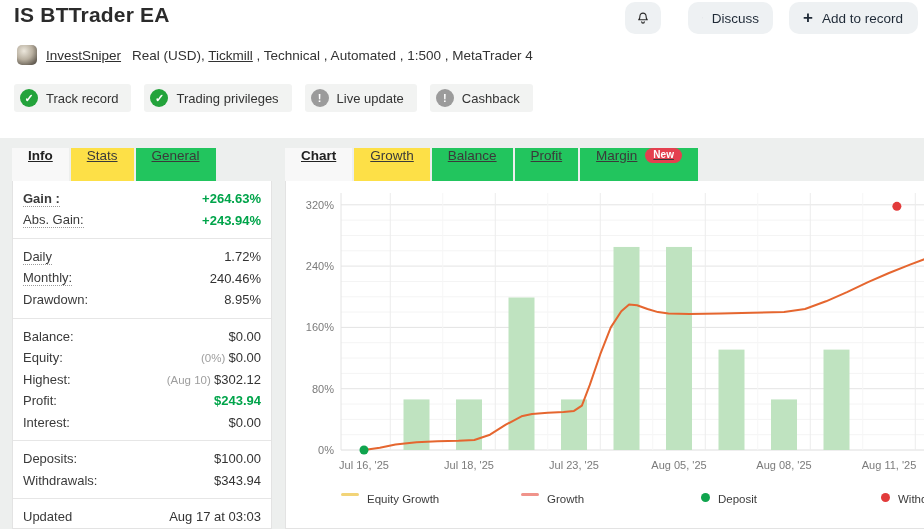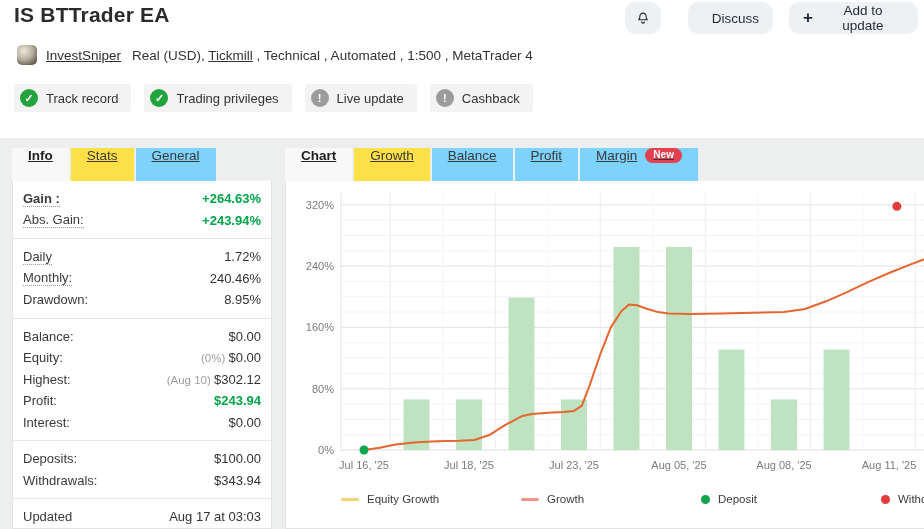--- a/index.html
+++ b/index.html
@@ -29,39 +29,39 @@
   .badge-ico{width:18px;height:18px;border-radius:50%;color:#fff;display:flex;align-items:center;justify-content:center;
     font-size:11px;font-weight:700;line-height:1;}
   .badge-ico.ok{background:#23a33b;}
   .badge-ico.info{background:#9b9b9b;}
   
   .main-bg{position:absolute;top:138px;left:0;right:0;bottom:0;background:#edefee;}
   .tabs{position:absolute;top:148px;display:flex;gap:2px;height:33px;font-size:13.5px;}
   .tab{display:flex;align-items:flex-start;padding:0 16px;color:#3a3a3a;cursor:pointer;white-space:nowrap;text-decoration:underline;}
   .tab.title{background:#f8f8f8;font-weight:700;color:#222;}
   .tab.active{background:#fde047;}
-  .tab.inactive{background:#7dd3fc;}
+  .tab.inactive{background:#22c55e;}
   .stats-tabs{left:12px;}
   .chart-tabs{left:285px;}
   .new-pill{background:#e4404f;color:#fff;font-size:10px;font-weight:700;border-radius:9px;padding:2px 8px 3px;margin-left:8px;line-height:1;}
   .card{position:absolute;top:181px;background:#fff;border:1px solid #e3e3e3;border-top:none;box-sizing:border-box;overflow:hidden;}
   .stats-card{left:12px;width:260px;height:348px;}
   .chart-card{left:285px;width:660px;height:348px;}
   
   .section{padding:7px 10px;border-bottom:1px solid #e6e6e6;}
   .row{display:flex;justify-content:space-between;align-items:center;height:21.5px;font-size:13px;color:#3a3a3a;}
   .lbl.dotted{border-bottom:1px dotted #9a9a9a;cursor:help;}
   .b{font-weight:700;}
   .val{color:#333;text-align:right;}
   .val.green{color:#00a44a;font-weight:700;}
   .muted{color:#9e9e9e;font-size:11.5px;font-weight:400;}
   
   .chart-card svg{display:block;}
   .legend{position:absolute;top:312px;left:0;display:flex;padding-left:55px;}
-  .lg-item{width:180px;display:flex;align-items:center;gap:8px;font-size:11.5px;color:#3c3c3c;cursor:pointer;flex:0 0 auto;}
+  .lg-item{width:180px;display:flex;align-items:flex-start;gap:8px;font-size:11.5px;color:#3c3c3c;cursor:pointer;flex:0 0 auto;}
   .sw.line{width:18px;height:3px;border-radius:2px;flex:0 0 auto;}
   .sw.dot{width:9px;height:9px;border-radius:50%;flex:0 0 auto;}
   svg text{font-family:"Liberation Sans",sans-serif;}
 </style>
 </head>
 <body>
 
 <div>
   <h1 class="page-title">IS BTTrader EA</h1>
 
@@ -74,21 +74,21 @@
 
   <button class="hdr-btn discuss">
     <svg viewBox="0 0 24 24" width="16" height="16" fill="none" stroke="#2a2a2a" stroke-width="1.7" stroke-linejoin="round">
       <path d="M4 5.5h16v11H9.5L5 20v-3.5H4z"></path>
     </svg>
     <span>Discuss</span>
   </button>
 
   <button class="hdr-btn watch">
     <span class="plus">+</span>
-    <span>Add to update</span>
+    <span>Add to record</span>
   </button>
 
   <div class="subtitle">
     <span class="avatar"></span>
     <a class="user">InvestSniper</a>
     <span class="meta"><span>Real (USD), </span><a>Tickmill</a><span> , Technical , Automated , 1:500 , MetaTrader 4</span></span>
   </div>
 
   <div class="badges" id="badges">
       <div class="badge">

